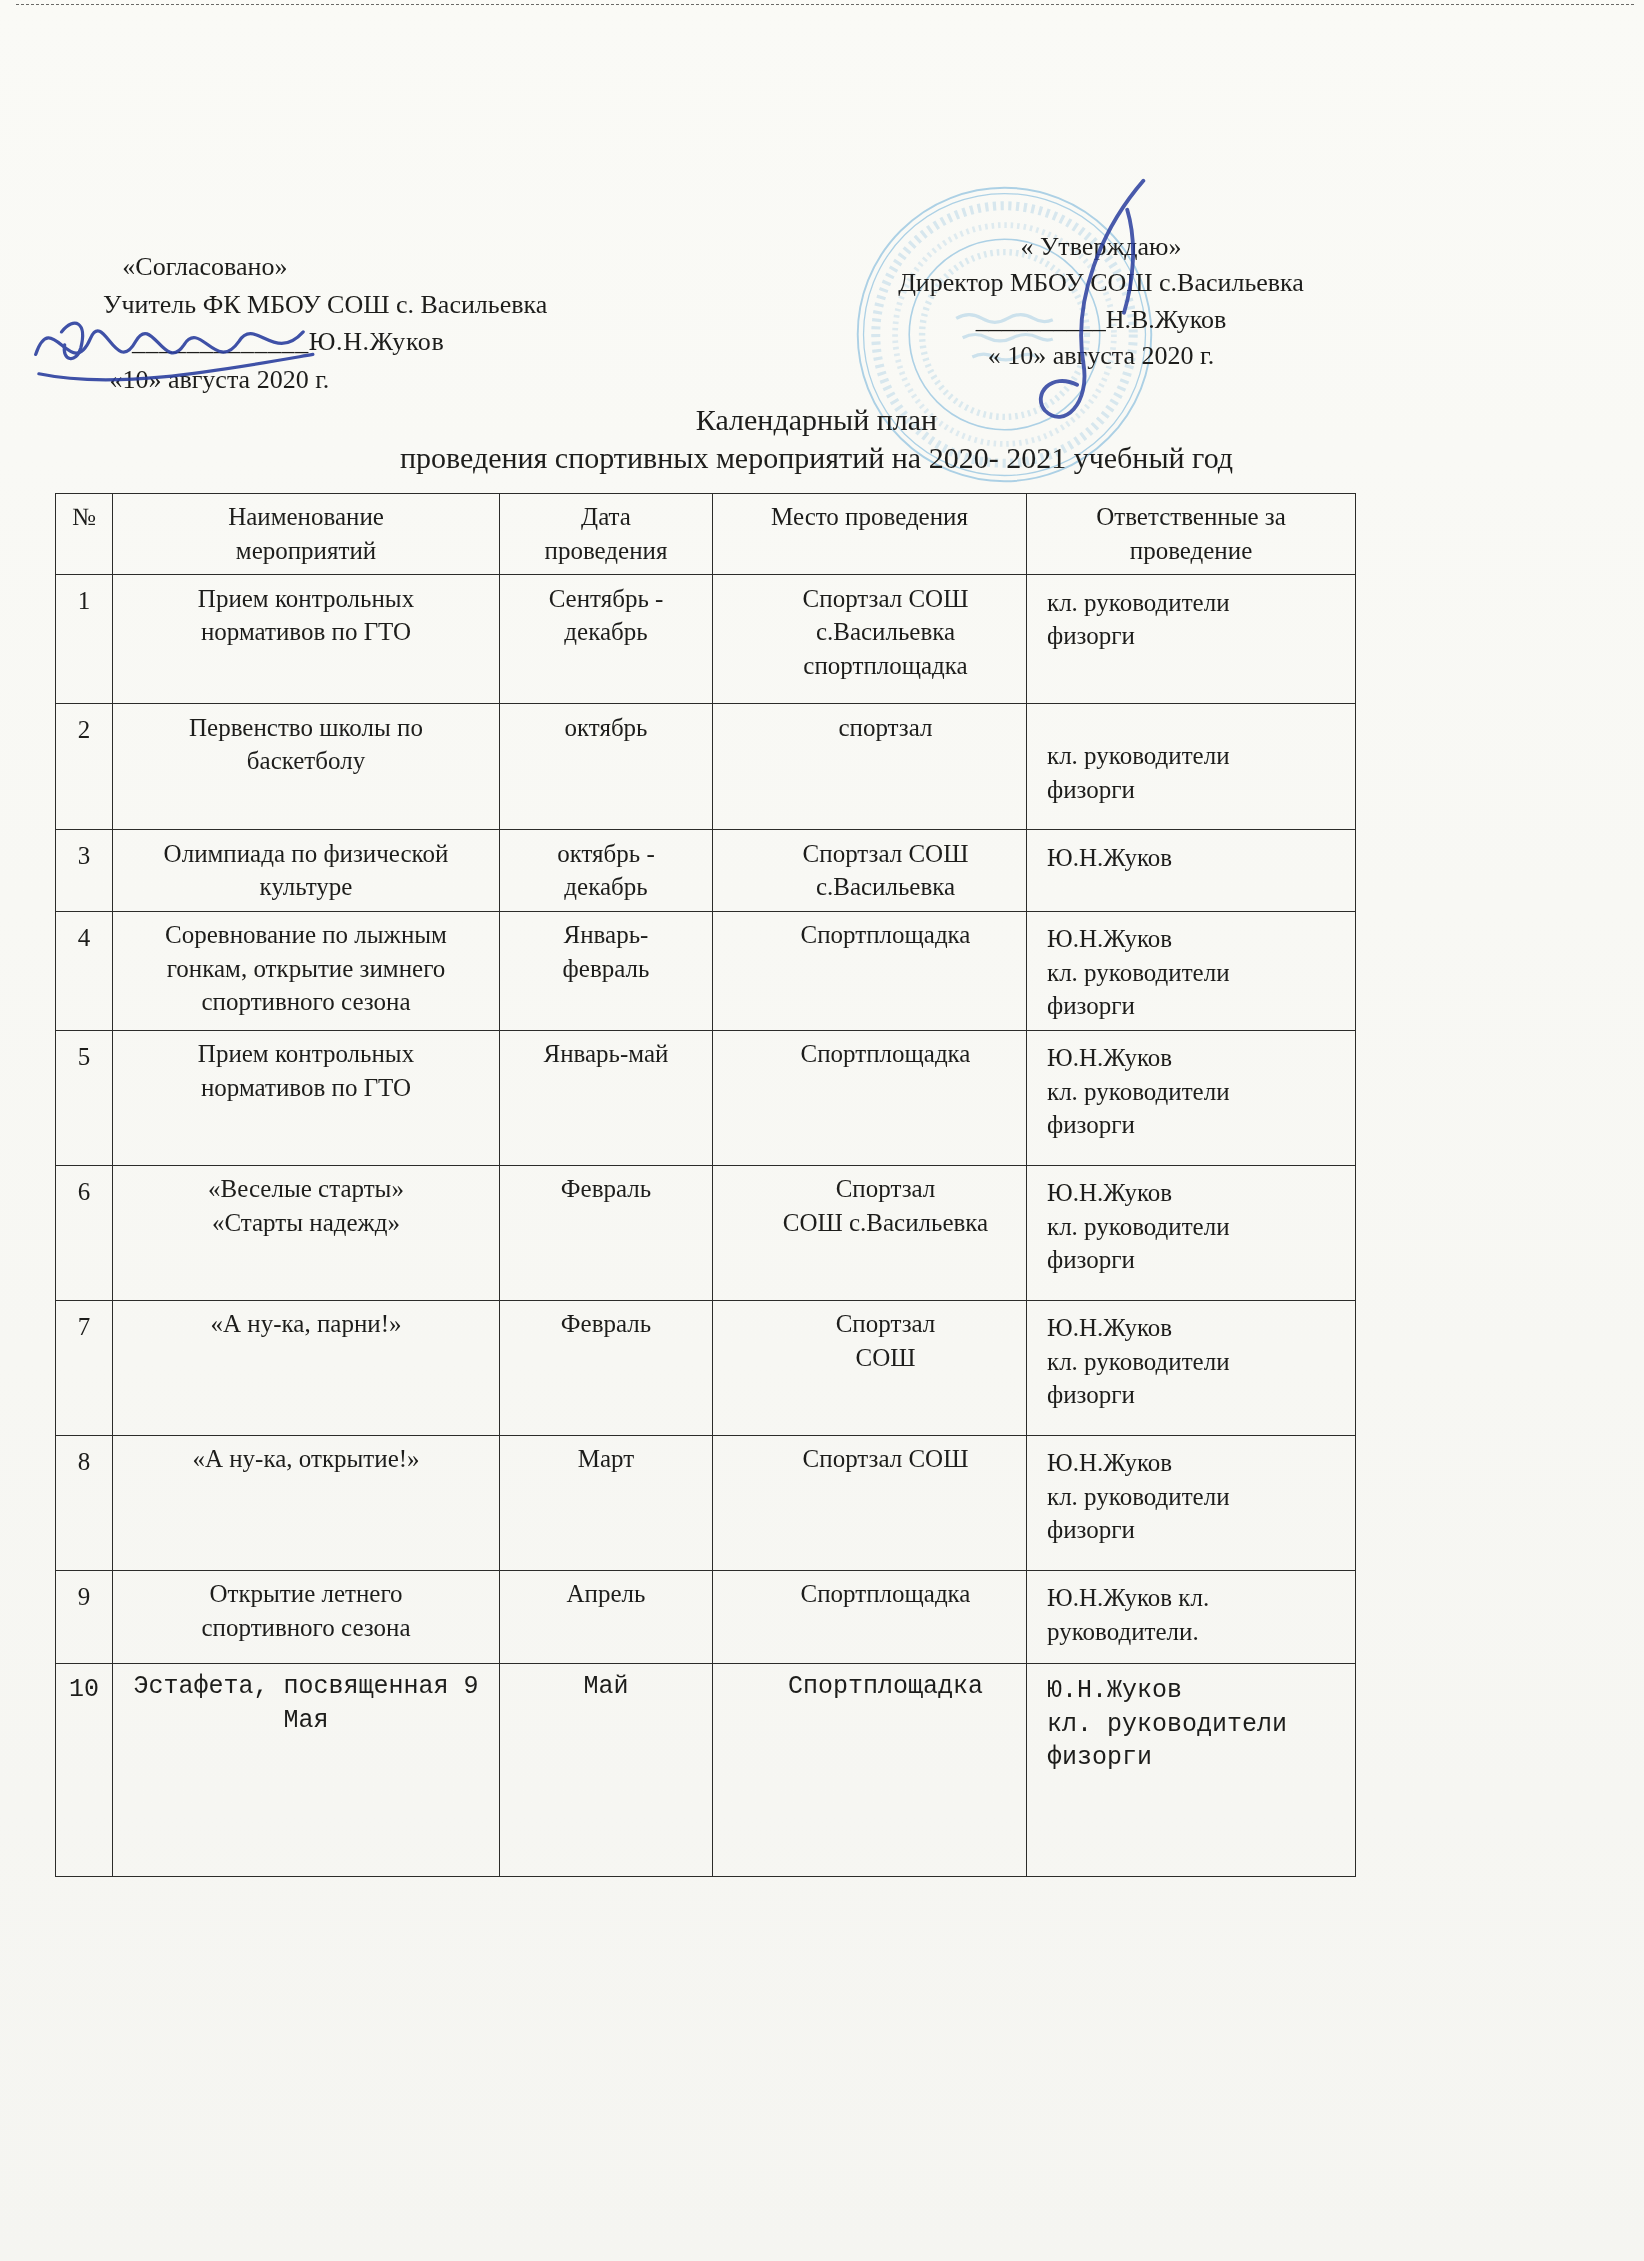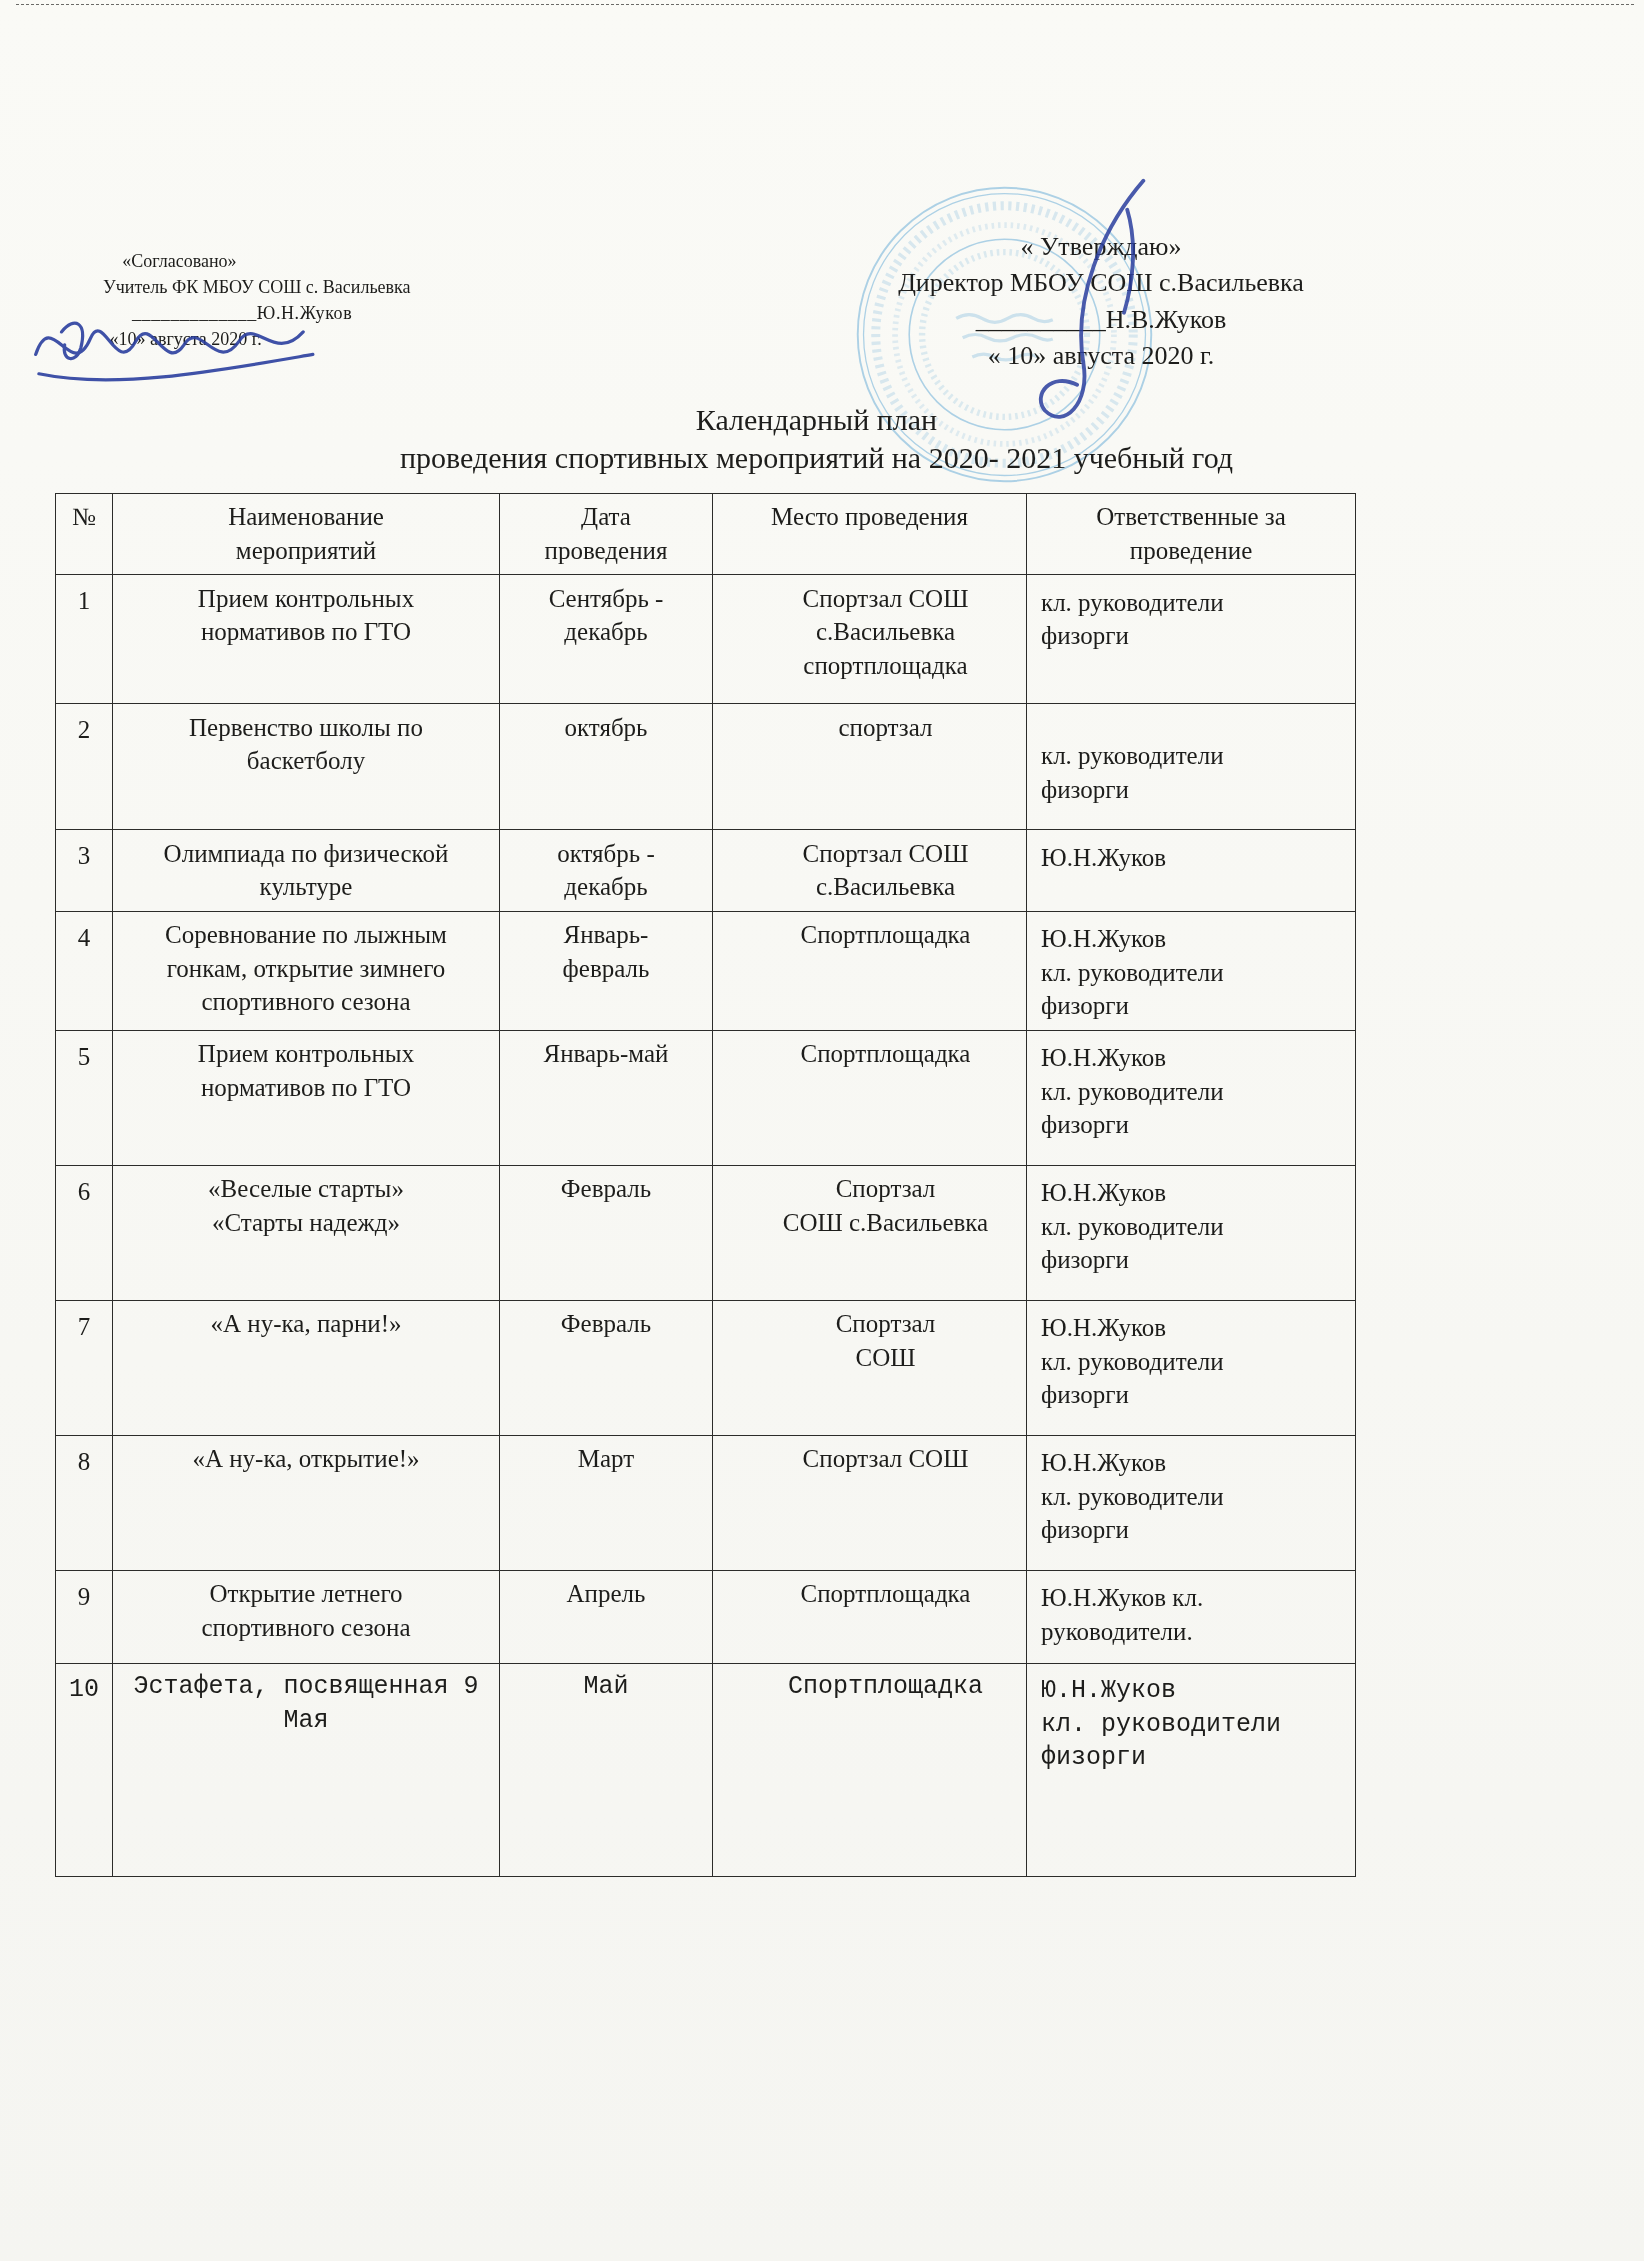--- a/index.html
+++ b/index.html
@@ -9,21 +9,21 @@
     font-family:"Liberation Serif","DejaVu Serif",serif;
     color:#1d1d1b;
   }
   .page { position:relative; width:1644px; height:2261px; overflow:hidden;
           background:linear-gradient(180deg,#fafaf6 0%,#f7f7f3 60%,#f5f5f1 100%); }
 
   .scan-topline { position:absolute; top:3.9px; left:15.5px; right:10.3px;
                   border-top:1.9px dashed #3a3a38; opacity:.75; }
 
   
-  .agreed { position:absolute; top:248px; left:103px; font-size:18px; line-height:1.45; }
+  .agreed { position:absolute; top:248px; left:103px; font-size:26px; line-height:1.45; }
   .agreed .l1 { margin-left:19.3px; }
   .agreed .l3 { margin-left:29px; letter-spacing:0.6px; }
   .agreed .l4 { margin-left:6.4px; }
 
   .approved { position:absolute; top:229px; left:837px; width:528px;
               text-align:center; font-size:26px; line-height:1.4; }
 
   .sig-svg { position:absolute; pointer-events:none; }
   .stamp-svg { position:absolute; left:850px; top:180px; width:309px; height:309px;
                opacity:.55; pointer-events:none; }
@@ -48,21 +48,21 @@
     white-space:pre-line;
     line-height:1.35;
     font-weight:normal;
   }
   .plan th { text-align:center; }
   .plan td.num   { text-align:center; padding-top:9px; }
   .plan td.name  { text-align:center; }
   .plan td.name.left { text-align:center; }
   .plan td.date  { text-align:center; }
   .plan td.place { text-align:center;padding-left:41px; }
-  .plan td.resp  { text-align:left; padding-left:14px; padding-top:10.3px; }
+  .plan td.resp  { text-align:left; padding-left:20px; padding-top:10.3px; }
 
   tr.rh  { height:76px; }
   tr.r1  { height:129px; }
   tr.r2  { height:126px; }
   tr.r3  { height:74px; }
   tr.r4  { height:119px; }
   tr.r5  { height:135px; }
   tr.r6  { height:135px; }
   tr.r7  { height:135px; }
   tr.r8  { height:135px; }

